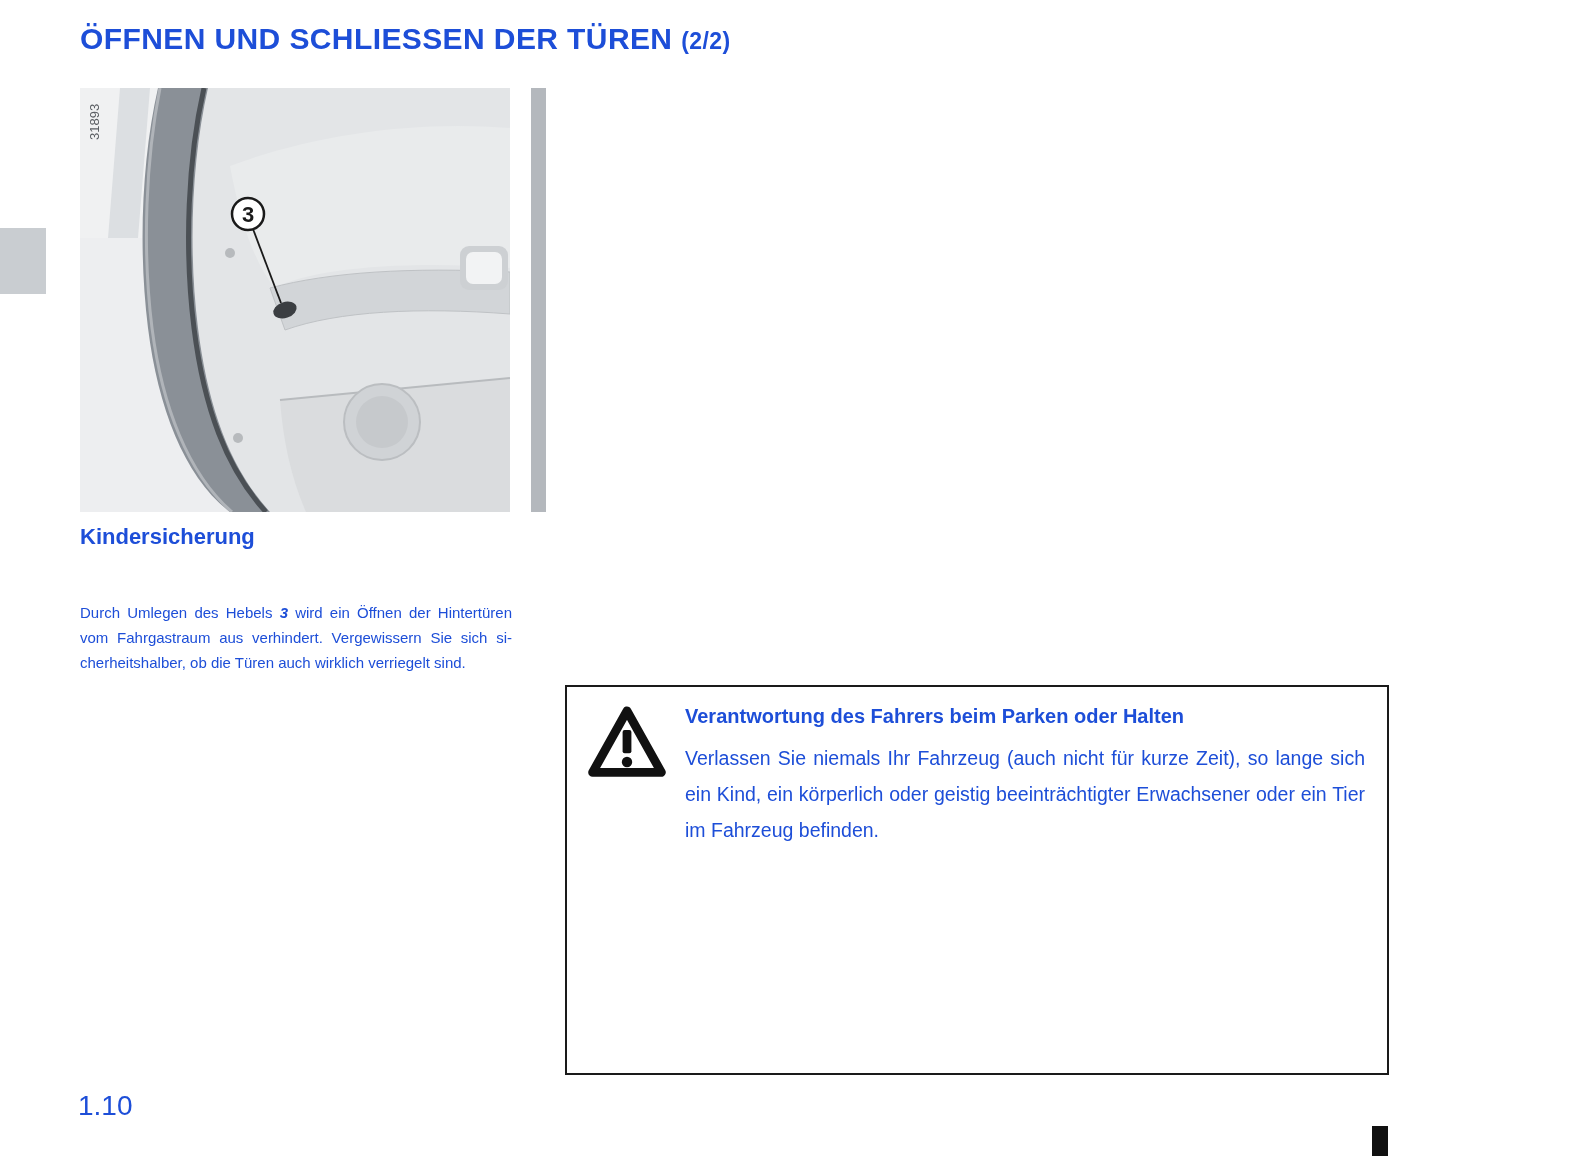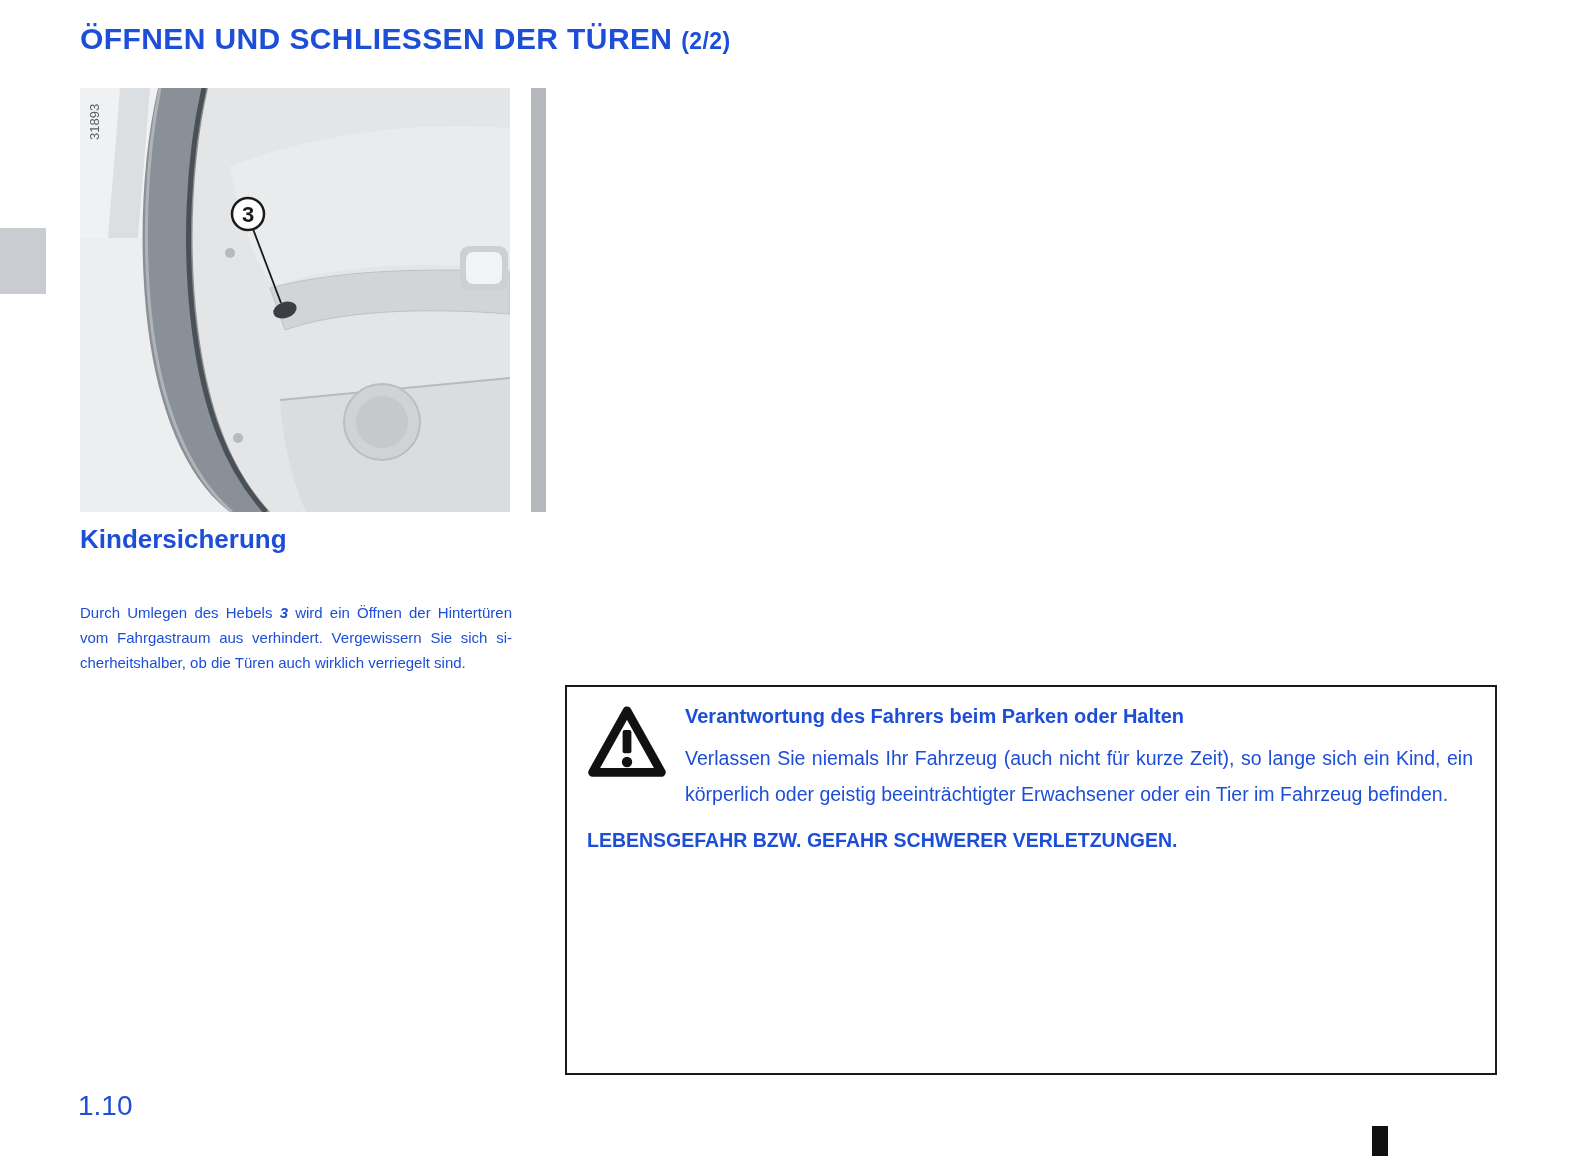--- a/index.html
+++ b/index.html
@@ -24,34 +24,34 @@
   }
   .figure-wrap svg { display:block; width:430px; height:424px; }
 
   .column-divider {
     position:absolute; left:531px; top:88px; width:15px; height:424px;
     background:#b4b8bd;
   }
 
   .left-heading {
     position:absolute; left:80px; top:524px;
-    font-size:26px; font-weight:bold;
+    font-size:22px; font-weight:bold;
   }
   .left-subheading {
     position:absolute; left:80px; top:566px;
     font-size:19px; font-weight:bold;
   }
   .left-body {
     position:absolute; left:80px; top:600px; width:432px;
     font-size:15px; line-height:25px; text-align:justify;
   }
   .left-body .callout-ref { font-weight:bold; font-style:italic; }
 
   .warning-box {
-    position:absolute; left:565px; top:685px; width:932px; height:390px;
+    position:absolute; left:565px; top:685px; width:824px; height:390px;
     border:2px solid #1a1a1a; box-sizing:border-box;
     padding:14px 22px 14px 20px; background:#ffffff;
   }
   .wb-top { display:flex; gap:18px; align-items:flex-start; }
   .wb-icon { width:80px; flex:none; padding-top:4px; }
   .wb-icon svg { display:block; width:80px; height:74px; }
   .wb-right { flex:1; }
   .wb-heading { font-size:20px; font-weight:bold; margin:4px 0 12px 0; }
   .wb-p {
     font-size:19.5px; line-height:36px; text-align:justify;
@@ -138,19 +138,18 @@
           <path d="M50,7 L93,84 L7,84 Z" fill="#ffffff" stroke="#111111" stroke-width="11" stroke-linejoin="round"></path>
           <rect x="44.5" y="31" width="11" height="29" rx="2.5" fill="#111111"></rect>
           <circle cx="50" cy="71" r="6.5" fill="#111111"></circle>
         </svg>
       </div>
       <div class="wb-right">
         <div class="wb-heading">Verantwortung des Fahrers beim Parken oder Halten</div>
         <p class="wb-p wb-p-indent">Verlassen Sie niemals Ihr Fahrzeug (auch nicht für kurze Zeit), so lange sich ein Kind, ein körperlich oder geistig beeinträchtigter Erwachsener oder ein Tier im Fahrzeug befinden.</p>
       </div>
     </div>
-    <p class="wb-p wb-bold">LEBENSGEFAHR BZW. GEFAHR SCHWERER VERLETZUNGEN.</p>
   </div>
 
   <div class="page-number">1.10</div>
   <div class="corner-mark"></div>
 
 </div>
 
 </body></html>

